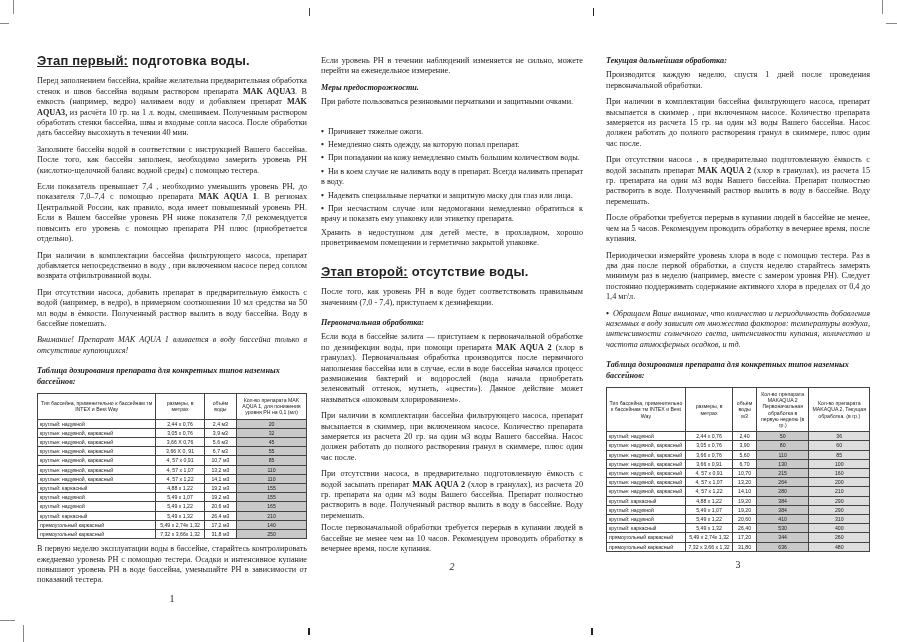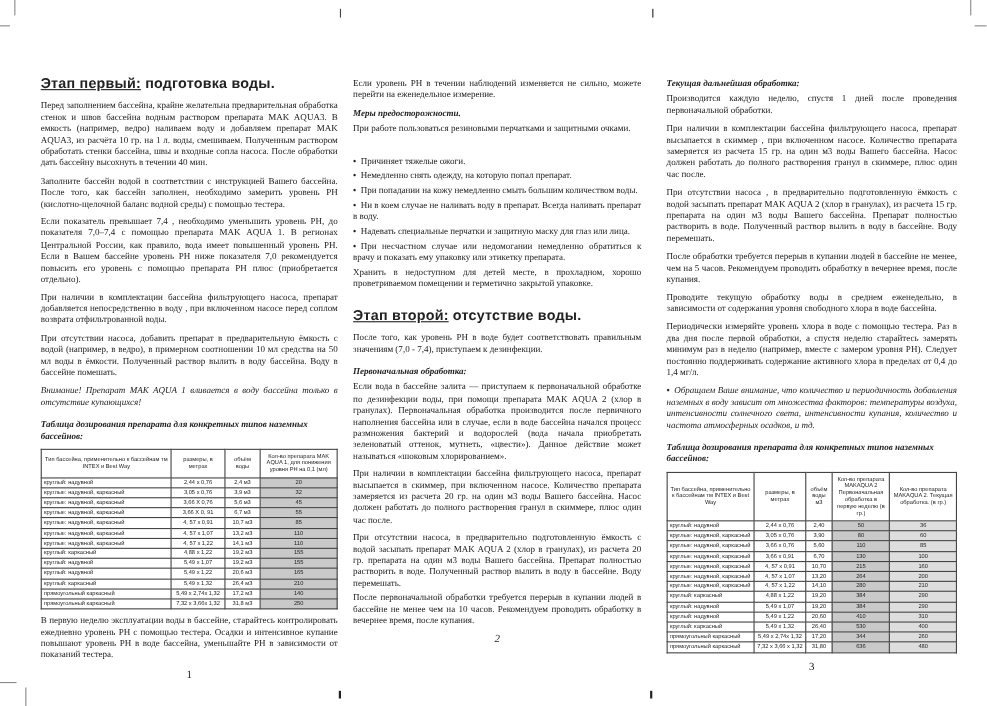--- a/index.html
+++ b/index.html
@@ -1,27 +1,27 @@
 <!DOCTYPE html>
 <html><head>
 <meta charset="utf-8">
 <style>
   html, body { margin: 0; padding: 0; background: #ffffff; }
   body { width: 897px; height: 642px; position: relative; overflow: hidden;
          font-family: "Liberation Serif", serif; color: #222; }
   .crop { position: absolute; background: #888; }
-  .page { position: absolute; top: 71px; width: 270px; font-size: 8.2px; line-height: 10.4px; }
+  .page { position: absolute; top: 56px; width: 270px; font-size: 8.2px; line-height: 10.4px; }
   .p1 { left: 37px; }
   .p2 { left: 321px; width: 262px; }
   .p3 { left: 606px; width: 264px; }
   .h1 { font-family: "Liberation Sans", sans-serif; font-weight: bold; font-size: 13px;
         margin: 0 0 10px 0; letter-spacing: 0.2px; }
   .h1 .u { text-decoration: underline; }
   .para { margin: 0 0 6px 0; text-align: justify; }
-  .b { font-weight: normal; }
+  .b { font-weight: bold; }
   .it { font-style: italic; }
   .sub { font-style: italic; font-weight: bold; margin: 2px 0 4px 0; }
   .tcap { font-style: italic; font-weight: bold; margin: 10px 0 6px 0; }
   .bullet { margin: 0 0 3px 0; text-align: justify; }
   .bullet::before { content: "\2022"; font-weight: bold; margin-right: 4px; }
   table { border-collapse: collapse; width: 100%; font-family: "Liberation Sans", sans-serif;
           font-size: 5.2px; line-height: 6.2px; }
   th, td { border: 0.8px solid #444; padding: 1px 2px; text-align: center; }
   th { font-weight: normal; padding: 3px 2px; }
   td.type { text-align: left; }
@@ -182,21 +182,20 @@
 </div>
 
 <div class="page p3">
   <div class="sub" style="margin-top:0">Текущая дальнейшая обработка:</div>
   <p class="para">Производится каждую неделю, спустя 1 дней после проведения первоначальной обработки.</p>
   <p class="para">При наличии  в комплектации бассейна   фильтрующего насоса, препарат высыпается в скиммер , при включенном насосе. Количество препарата замеряется из расчета 15 гр. на один м3 воды Вашего бассейна. Насос должен работать до полного растворения гранул в скиммере, плюс один час после.</p>
   <p class="para">
     <span>При отсутствии насоса , в предварительно подготовленную ёмкость с водой  засыпать  препарат </span><span class="b">MAK AQUA 2</span><span> (хлор в гранулах), из расчета 15 гр. препарата на один м3 воды Вашего бассейна. Препарат полностью растворить в воде. Полученный раствор вылить в воду в бассейне. Воду перемешать.</span>
   </p>
   <p class="para">После обработки требуется перерыв в купании людей в бассейне не менее,  чем на  5 часов.  Рекомендуем  проводить обработку в вечернее время, после купания.</p>
-  <p class="para">Проводите текущую обработку воды в среднем еженедельно, в зависимости от содержания уровня свободного хлора в воде бассейна.</p>
   <p class="para">Периодически измеряйте уровень хлора в воде с помощью тестера.  Раз в два дня после первой обработки, а  спустя неделю старайтесь замерять минимум раз в неделю (например, вместе с замером уровня РН).  Следует постоянно поддерживать содержание активного хлора в пределах от 0,4 до 1,4 мг/л.</p>
   <p class="bullet it">Обращаем Ваше внимание, что количество и периодичность добавления наземных в воду зависит от множества факторов: температуры воздуха, интенсивности солнечного света, интенсивности купания, количество и частота атмосферных осадков, и тд.</p>
   <div class="tcap">Таблица дозирования препарата для конкретных типов наземных бассейнов:</div>
   <table>
     <thead>
       <tr>
         <th style="width:30%">Тип бассейна, применительно к бассейнам тм INTEX и Best Way</th>
         <th style="width:18%">размеры, в метрах</th>
         <th style="width:9%">объём воды м3</th>
         <th style="width:20%">Кол-во препарата MAKAQUA 2 Первоначальная обработка в первую неделю (в гр.)</th>

